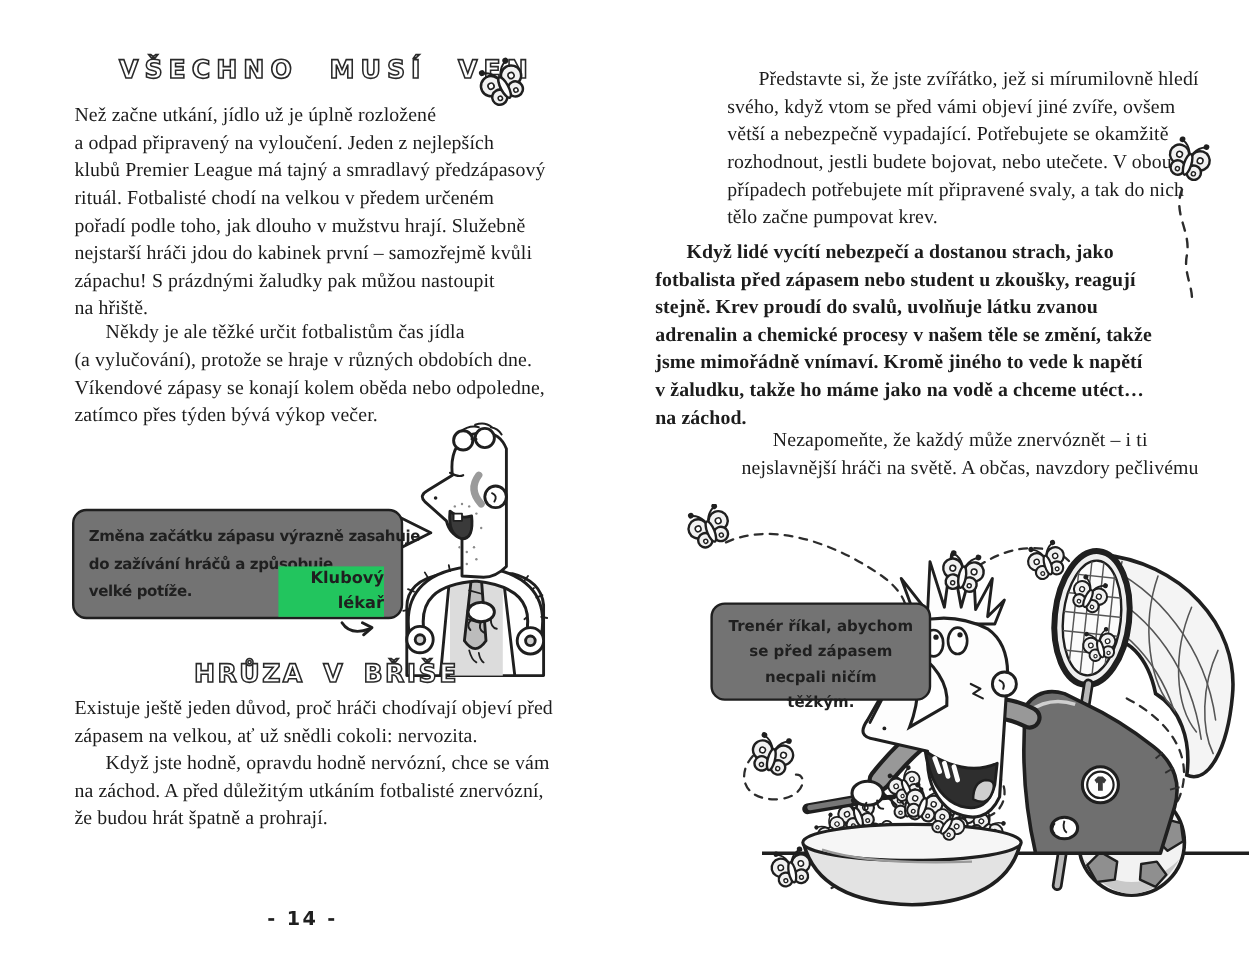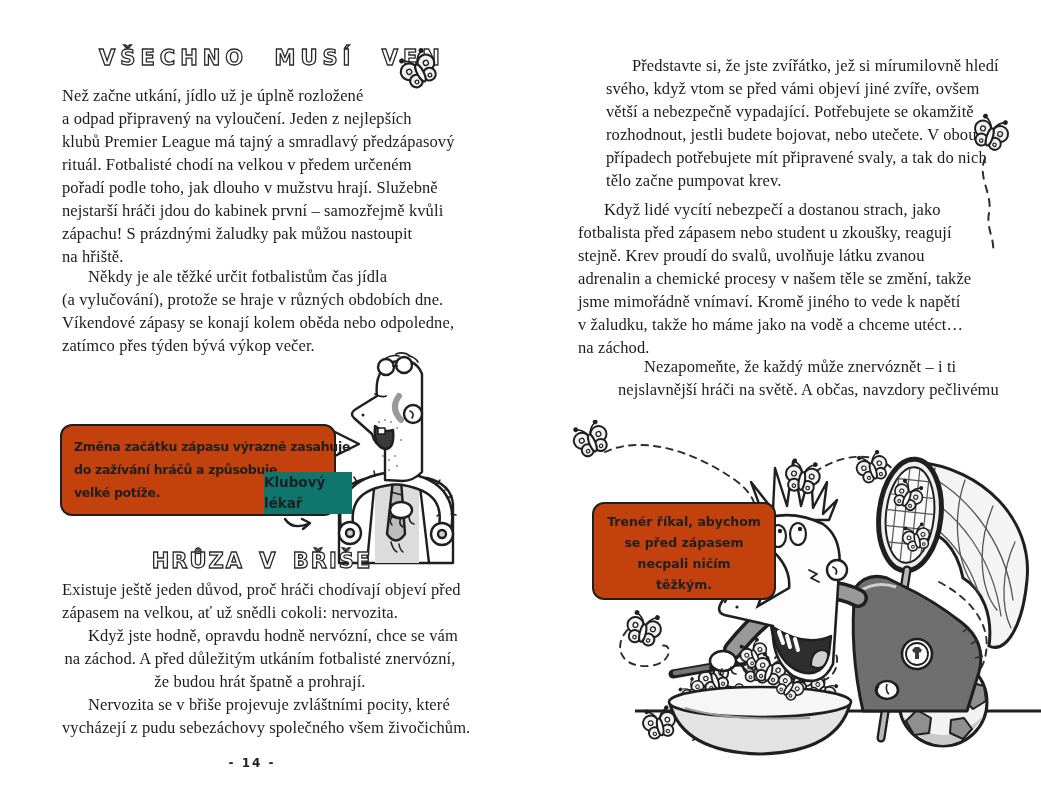--- a/index.html
+++ b/index.html
@@ -10,25 +10,25 @@
   .body-par{font-size:16.5px;line-height:23px;white-space:pre;letter-spacing:0.1px;}
   .ind{text-indent:26px;}
   .lines{white-space:pre;}
   
   .outline-head{font-family:"DejaVu Sans",sans-serif;font-weight:bold;color:#ffffff;
     -webkit-text-stroke:1.3px #2a2a2a;text-align:center;}
   @supports not (-webkit-text-stroke: 1px black){.outline-head{color:#2a2a2a;}}
   .h1{font-size:21px;letter-spacing:5px;word-spacing:14px;}
   .h2{font-size:21px;letter-spacing:2px;word-spacing:6px;}
   
-  .bubble{background:#c2410c;border:2.6px solid #1f1f1f;border-radius:12px;box-sizing:border-box;
+  .bubble{background:#737373;border:2.6px solid #1f1f1f;border-radius:12px;box-sizing:border-box;
     font-family:"DejaVu Sans",sans-serif;font-weight:bold;color:#1f1f1f;z-index:5;}
   .bubble-inner{white-space:pre;}
   .comic{font-family:"DejaVu Sans",sans-serif;font-weight:bold;color:#1f1f1f;}
-  .pagenum{font-family:"DejaVu Sans",sans-serif;font-weight:bold;font-size:12px;
+  .pagenum{font-family:"DejaVu Sans",sans-serif;font-weight:bold;font-size:16px;
     letter-spacing:2px;text-align:center;color:#1f1f1f;}
   svg{display:block;}
 </style>
 </head>
 <body>
 
 <div class="sheet">
 
   <svg width="0" height="0" style="position:absolute" aria-hidden="true">
     <defs>
@@ -68,22 +68,22 @@
   <div class="abs body-par ind" style="left:62px;top:265px;">Někdy je ale těžké určit fotbalistům čas jídla
 (a vylučování), protože se hraje v různých obdobích dne.
 Víkendové zápasy se konají kolem oběda nebo odpoledne,
 zatímco přes týden bývá výkop večer.</div>
 
   <div class="abs bubble" style="left:60px;top:424px;width:276px;height:92px;padding:9px 12px;">
     <div class="bubble-inner" style="font-size:12.5px;line-height:23px;letter-spacing:-0.3px;">Změna začátku zápasu výrazně zasahuje
 do zažívání hráčů a způsobuje
 velké potíže.</div>
   </div>
-  <div class="abs comic lines" style="left:264px;top:472px;width:88px;background:#0f766e;z-index:6;
-       font-size:13.5px;line-height:21px;text-align:left;">Klubový
+  <div class="abs comic lines" style="left:232px;top:472px;width:88px;background:#22c55e;z-index:6;
+       font-size:13.5px;line-height:21px;text-align:right;">Klubový
 lékař</div>
   <svg class="abs" style="left:282px;top:514px;z-index:6" width="34" height="20" viewBox="0 0 34 20">
     <path d="M3,5 Q10,16 26,10" fill="none" stroke="#1f1f1f" stroke-width="2.4" stroke-linecap="round"></path>
     <path d="M20,5 L28,9 L21,15" fill="none" stroke="#1f1f1f" stroke-width="2.4" stroke-linecap="round" stroke-linejoin="round"></path>
   </svg>
 
   <svg class="abs" style="left:323px;top:330px;" width="145" height="235" viewBox="0 0 145 235">
     <g stroke="#1f1f1f" stroke-width="2.4" fill="#ffffff" stroke-linecap="round" stroke-linejoin="round">
       <path d="M0,96 L36,114 L0,132 Z"></path>
 
@@ -138,45 +138,43 @@
         </g>
       </g>
 
       <g>
         <ellipse cx="78" cy="180" rx="11" ry="8"></ellipse>
         <path d="M70,186 q-5,5 -1,9 M78,188 q-3,6 2,9 M86,186 q0,7 5,8" stroke-width="1.6" fill="none"></path>
       </g>
     </g>
   </svg>
 
-  <div class="abs outline-head h2" style="left:52px;top:549px;width:420px;text-align:center;">HRŮZA V BŘIŠE</div>
+  <div class="abs outline-head h2" style="left:62px;top:549px;width:420px;text-align:center;">HRŮZA V BŘIŠE</div>
 
   <div class="abs body-par" style="left:62px;top:578px;">Existuje ještě jeden důvod, proč hráči chodívají objeví před
 zápasem na velkou, ať už snědli cokoli: nervozita.</div>
-  <div class="abs body-par ind" style="left:62px;top:624px;text-align:center;">Když jste hodně, opravdu hodně nervózní, chce se vám
+  <div class="abs body-par ind" style="left:62px;top:624px;">Když jste hodně, opravdu hodně nervózní, chce se vám
 na záchod. A před důležitým utkáním fotbalisté znervózní,
 že budou hrát špatně a prohrají.</div>
-  <div class="abs body-par ind" style="left:62px;top:693px;">Nervozita se v břiše projevuje zvláštními pocity, které
-vycházejí z pudu sebezáchovy společného všem živočichům.</div>
 
   <div class="abs pagenum" style="left:62px;top:756px;width:380px;">- 14 -</div>
 
   <div class="abs body-par ind" style="left:578px;top:54px;margin-left:28px;">Představte si, že jste zvířátko, jež si mírumilovně hledí
 svého, když vtom se před vámi objeví jiné zvíře, ovšem
 větší a nebezpečně vypadající. Potřebujete se okamžitě
 rozhodnout, jestli budete bojovat, nebo utečete. V obou
 případech potřebujete mít připravené svaly, a tak do nich
 tělo začne pumpovat krev.</div>
 
   <svg class="abs" style="left:955px;top:108px;" width="80" height="150" viewBox="0 0 80 150">
     <use href="#bf" transform="translate(35,28) rotate(18)"></use>
     <path d="M30,50 C22,70 38,85 34,105 C31,120 40,132 38,144" fill="none" stroke="#2c2c2c" stroke-width="2" stroke-dasharray="7 7" stroke-linecap="round"></path>
   </svg>
 
-  <div class="abs body-par ind" style="left:578px;top:198px;">Když lidé vycítí nebezpečí a dostanou strach, jako
+  <div class="abs body-par ind" style="left:546px;top:198px;font-weight:bold;">Když lidé vycítí nebezpečí a dostanou strach, jako
 fotbalista před zápasem nebo student u zkoušky, reagují
 stejně. Krev proudí do svalů, uvolňuje látku zvanou
 adrenalin a chemické procesy v našem těle se změní, takže
 jsme mimořádně vnímaví. Kromě jiného to vede k napětí
 v žaludku, takže ho máme jako na vodě a chceme utéct…
 na záchod.</div>
 
   <div class="abs body-par ind" style="left:578px;top:355px;margin-left:40px;">Nezapomeňte, že každý může znervóznět – i ti
 nejslavnější hráči na světě. A občas, navzdory pečlivému</div>
 
@@ -313,21 +311,21 @@
     </g>
 
     <path d="M193,120 C214,132 226,150 224,168 L193,186 C203,160 201,138 193,120 Z" fill="#ffffff" stroke="#1f1f1f" stroke-width="2.6"></path>
 
     <use href="#bf" transform="translate(27,22) rotate(-22)"></use>
     <use href="#bf" transform="translate(237,60) rotate(10)"></use>
     <use href="#bf" transform="translate(78,212) rotate(14)"></use>
     <use href="#bf" transform="translate(95,306) rotate(-12) scale(0.95)"></use>
   </svg>
 
-  <div class="abs bubble" style="left:592px;top:502px;width:184px;height:98px;padding:7px 8px;text-align:center;">
+  <div class="abs bubble" style="left:592px;top:502px;width:184px;height:82px;padding:7px 8px;text-align:center;">
     <div class="bubble-inner" style="font-size:12.5px;line-height:21px;">Trenér říkal, abychom
 se před zápasem
 necpali ničím
 těžkým.</div>
   </div>
 
 
 </div>
 
 </body></html>

